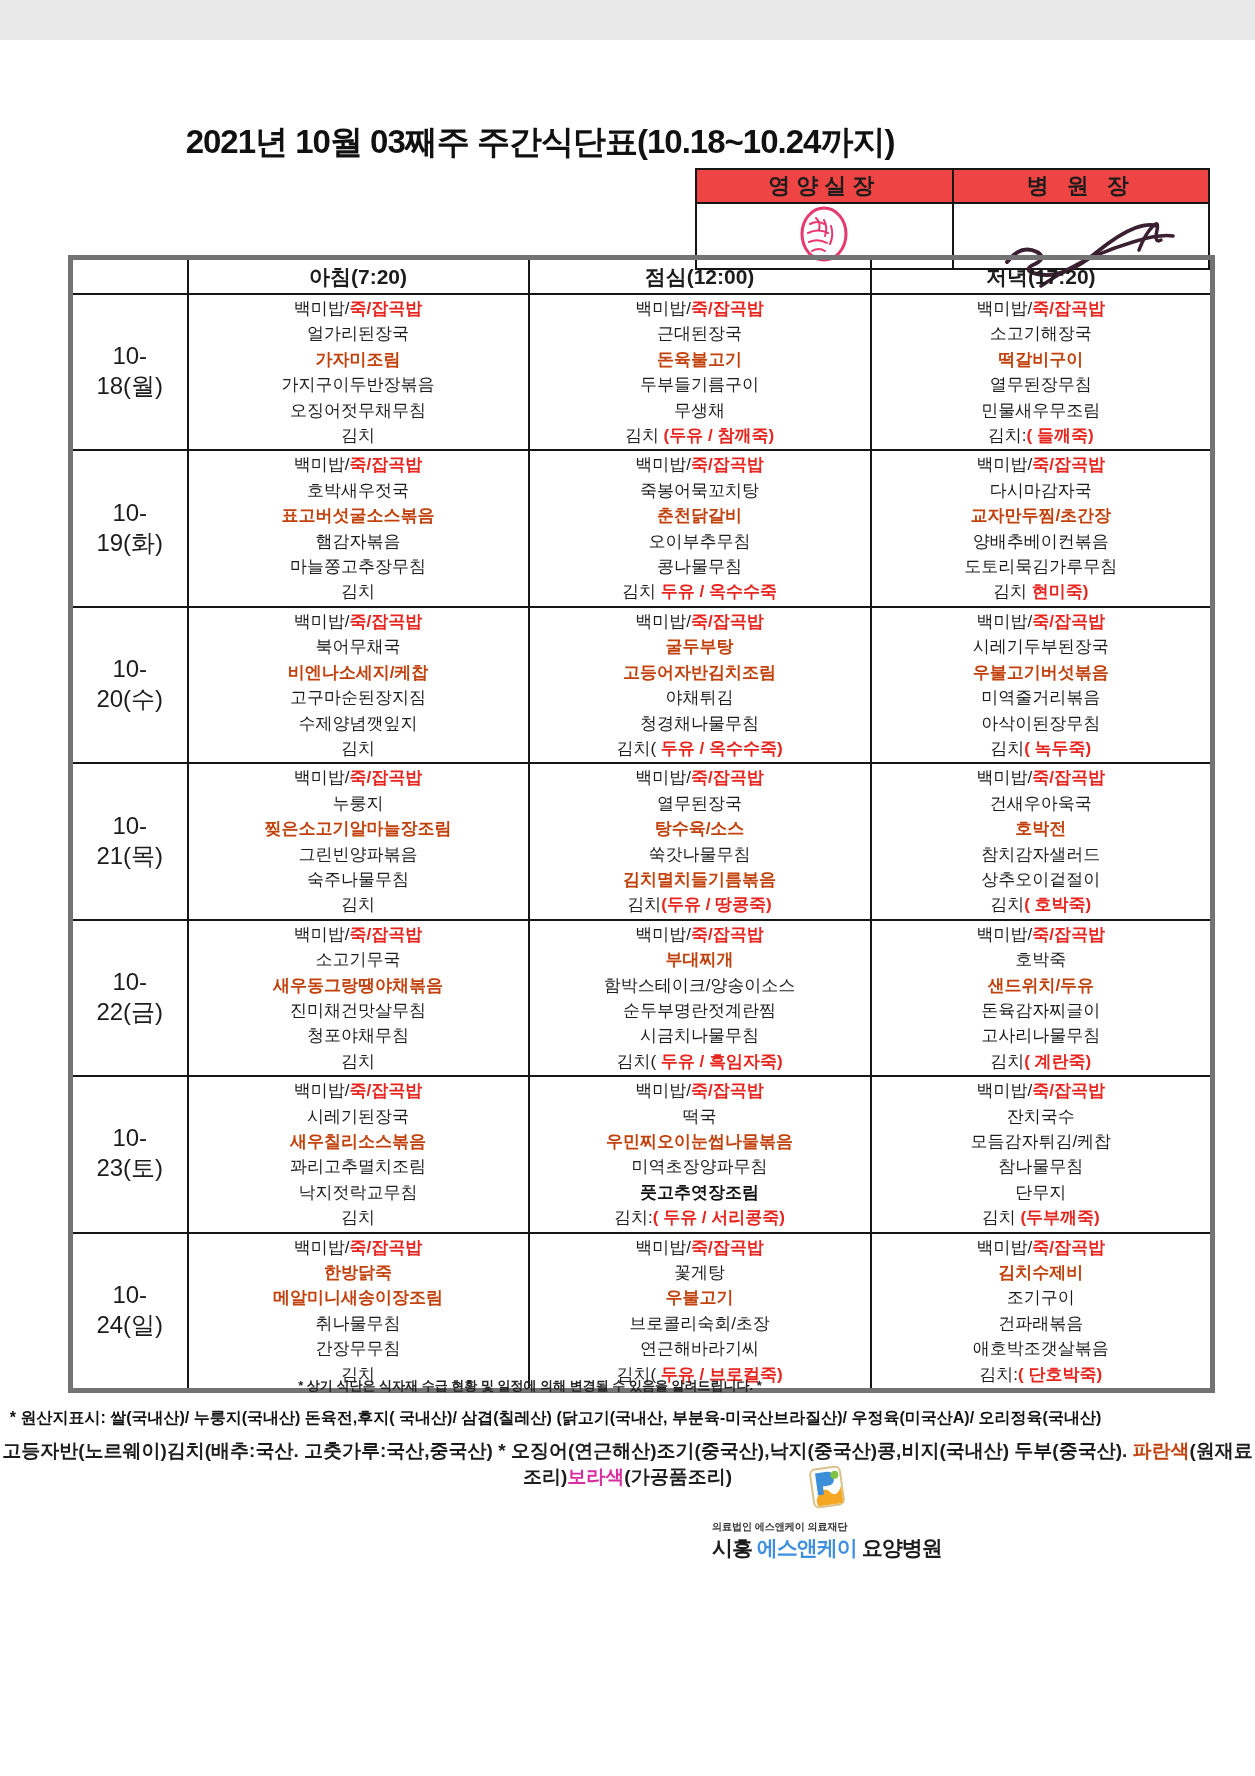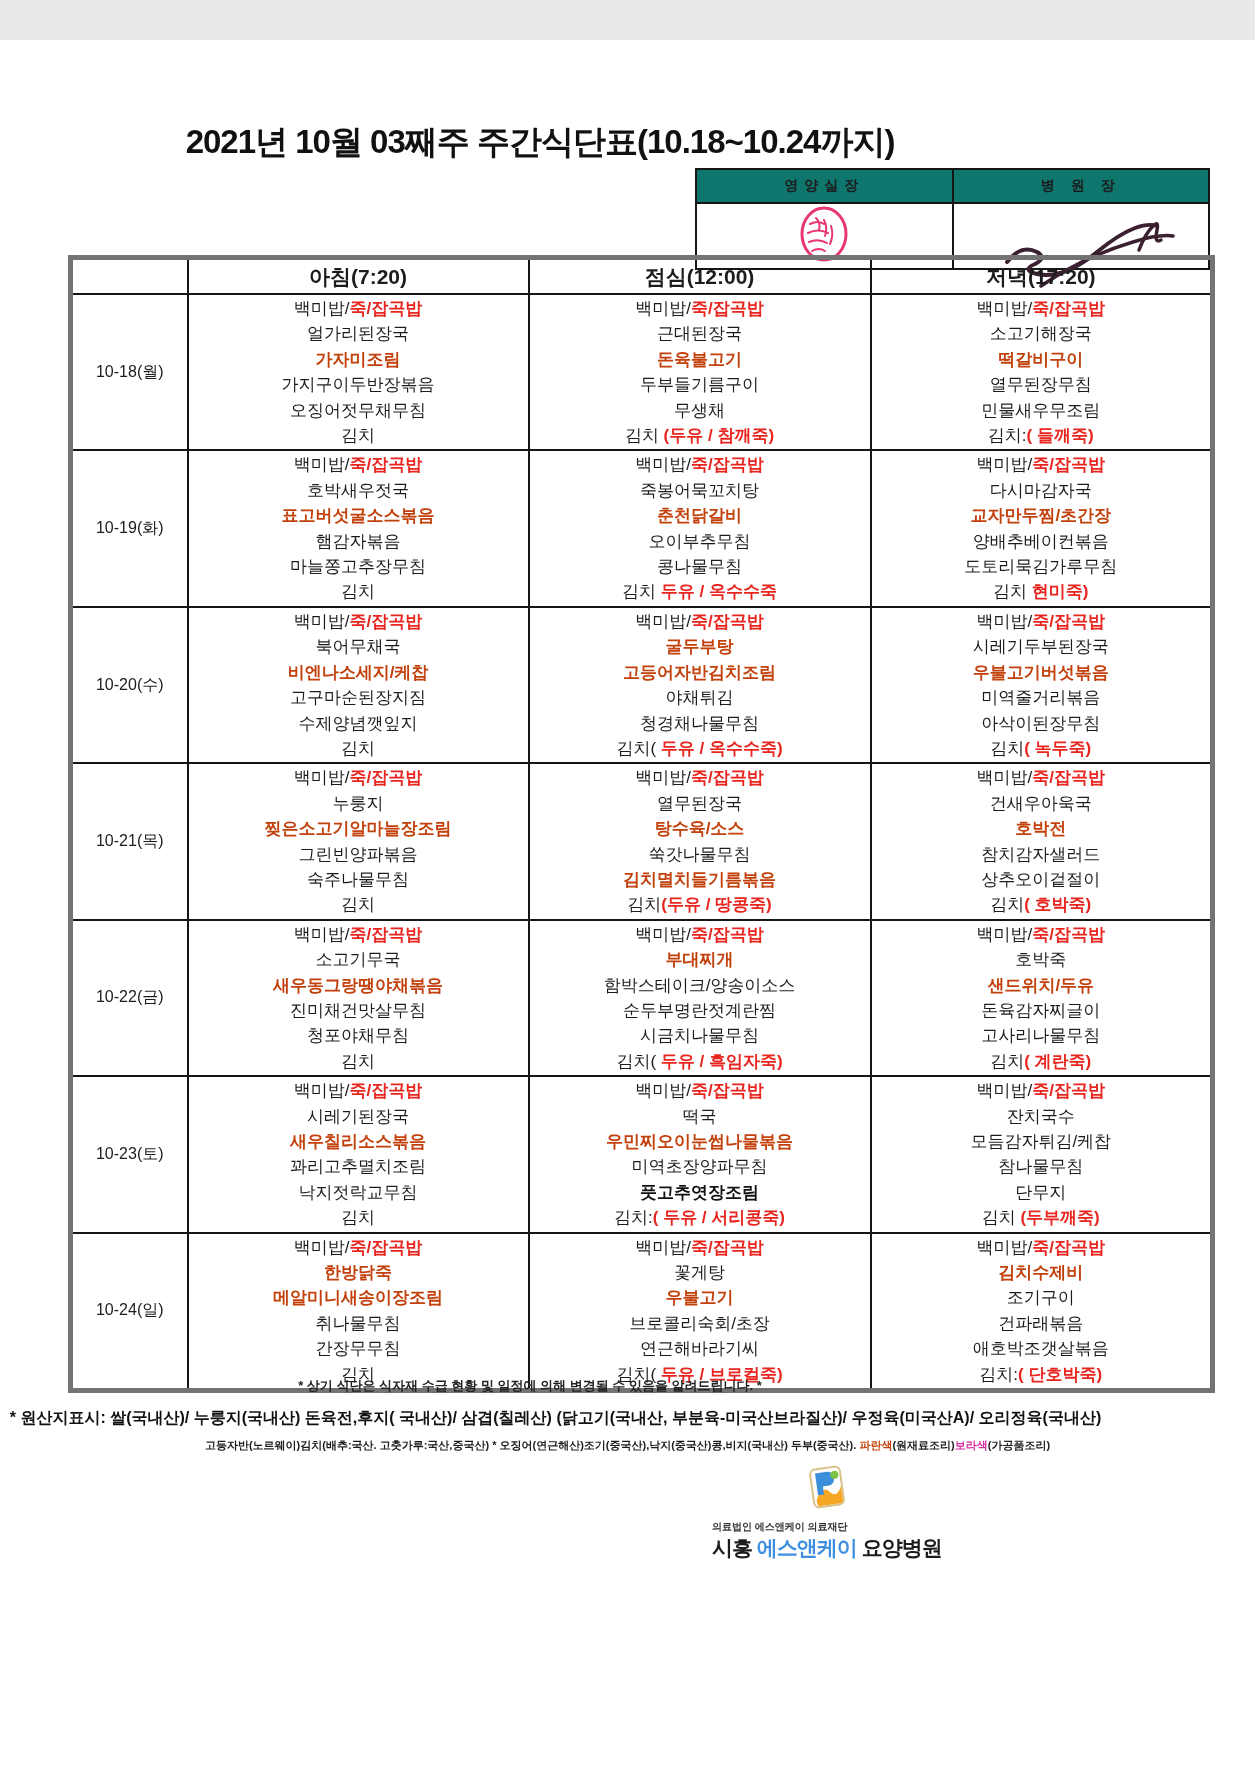--- a/index.html
+++ b/index.html
@@ -3,47 +3,47 @@
 <meta charset="utf-8">
 <style>
   html,body{margin:0;padding:0;background:#e9e9e9;}
   .page{position:relative;width:1255px;height:1776px;background:#ffffff;
         font-family:"Liberation Sans","DejaVu Sans",sans-serif;color:#1c1c1c;overflow:hidden;margin-top:40px;}
   
   .title{position:absolute;top:80px;left:0;width:1080px;text-align:center;
          font-size:33px;font-weight:bold;letter-spacing:-1px;color:#111;}
   
   .approval{position:absolute;left:695px;top:128px;width:515px;border-collapse:collapse;table-layout:fixed;}
-  .approval th{border:2px solid #161616;height:30px;font-size:14px;font-weight:bold;
-               letter-spacing:6px;text-align:center;background:#0f766e;}
+  .approval th{border:2px solid #161616;height:30px;font-size:22px;font-weight:bold;
+               letter-spacing:6px;text-align:center;background:#ef4444;}
   .approval td{border:2px solid #161616;height:62px;text-align:center;vertical-align:middle;position:relative;}
   .stamp{display:inline-block;}
   .sign{position:absolute;left:50%;top:6px;transform:translateX(-46%);}
   
   .menu-table{position:absolute;left:68px;top:215px;width:1142px;border-collapse:collapse;table-layout:fixed;}
   .menu-table th{border:2px solid #161616;border-top:3px solid #161616;height:31px;
                  font-size:21px;font-weight:600;text-align:center;}
   .menu-table td{border:2px solid #161616;vertical-align:middle;padding:1px 16px;}
   .menu-table{border:5px solid #737373;}
   .menu-table tbody tr{height:154.5px;}
-  .day{ text-align:center;font-size:16px;letter-spacing:0;}
+  .day{ text-align:center;font-size:24px;letter-spacing:0;}
   .meal{text-align:center;}
   .line{font-size:17px;line-height:25.4px;white-space:nowrap;}
   .c-k{color:#1c1c1c;}
   .c-kb{color:#111;font-weight:bold;}
   .c-r{color:#e8251f;font-weight:bold;}
   .c-b{color:#c2410c;font-weight:bold;}
   .c-m{color:#d62ea0;}
   
   .note1{position:absolute;top:1337px;left:0;width:1060px;text-align:center;
          font-size:13px;font-weight:bold;color:#222;}
   .note2{position:absolute;top:1368px;left:0;width:1111px;text-align:center;
          font-size:16px;font-weight:bold;color:#111;}
   .note3{position:absolute;top:1398px;left:0;width:1255px;text-align:center;
-         font-size:11px;font-weight:bold;color:#111;}
+         font-size:19px;font-weight:bold;color:#111;}
   .note3 .c-b{font-weight:bold;}
   .logo{position:absolute;left:712px;top:1424px;display:flex;align-items:center;gap:6px;flex-direction:column;}
   .logo-text .small{font-size:10px;font-weight:bold;color:#333;letter-spacing:0;}
   .logo-text .big{font-size:21px;font-weight:bold;letter-spacing:-1px;}
   .logo-text .big .c-b{color:#3f8fe0;}
 </style>
 </head>
 <body>
 
 <div class="page">

